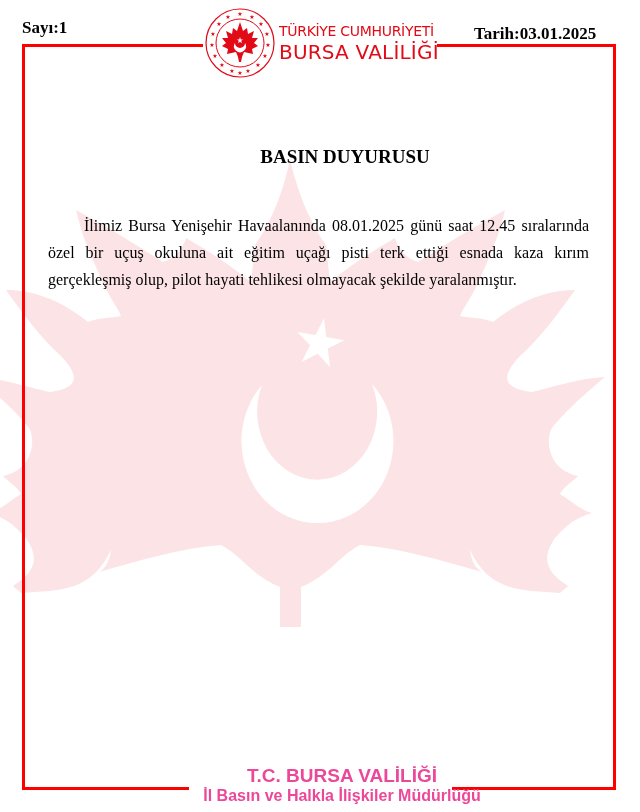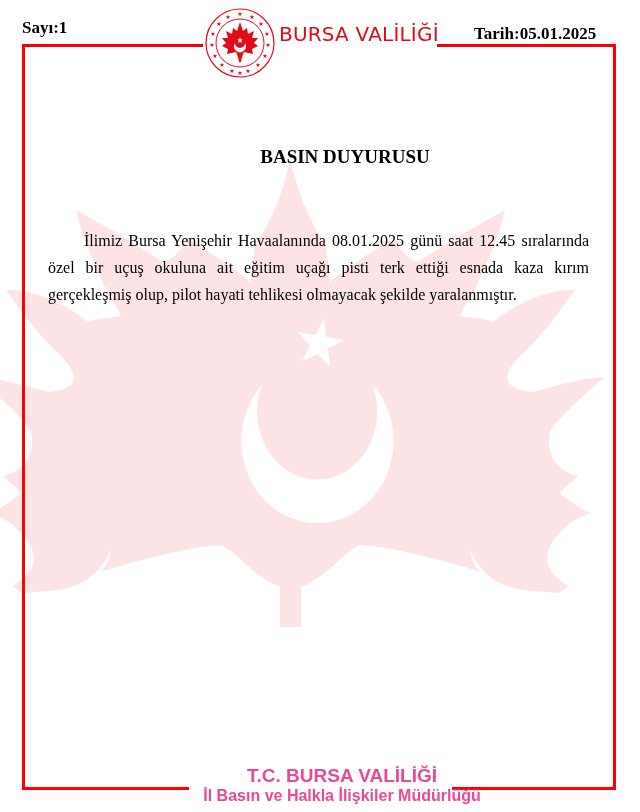--- a/index.html
+++ b/index.html
@@ -8,21 +8,21 @@
   .watermark { position:absolute; left:0; top:0; width:640px; height:812px; }
   .frame-line { position:absolute; background:#ff0000; }
   .sayi { position:absolute; left:22px; top:18px; font-family:"Liberation Serif", serif; font-weight:bold; font-size:17px; color:#000; }
   .tarih { position:absolute; left:474px; top:24px; font-family:"Liberation Serif", serif; font-weight:bold; font-size:17px; color:#000; }
   .emblem { position:absolute; left:204px; top:7px; width:72px; height:72px; }
   .brand { position:absolute; left:279px; top:22px; color:#e30a17; font-family:"DejaVu Sans", sans-serif; }
   .brand-top { font-size:14px; letter-spacing:-0.3px; line-height:18px; white-space:nowrap; }
   .brand-main { font-size:20px; font-weight:normal; line-height:24px; letter-spacing:0.2px; white-space:nowrap; }
   .title { position:absolute; left:0; width:640px; top:146px; text-align:center; font-family:"Liberation Serif", serif; font-weight:bold; font-size:19px; color:#000;margin-left:25px; }
   .body-text { position:absolute; left:48px; width:541px; top:212px; font-family:"Liberation Serif", serif; font-size:16px; line-height:27px; color:#000; }
-  .para { text-align:justify; text-indent:36px; margin:15px 0 9px 0; }
+  .para { text-align:justify; text-indent:36px; margin:0 0 9px 0; }
   .footer { position:absolute; left:0; width:640px; top:764px; text-align:center; font-family:Liberation Sans, sans-serif; color:#ec4899;margin-left:22px; }
   .footer-main { font-size:19px; font-weight:bold; line-height:23px; }
   .footer-sub { font-size:16px; font-weight:bold; line-height:18px; }
 </style>
 </head>
 <body>
 
 <div class="page">
 
   <svg class="watermark" viewBox="0 0 640 812" xmlns="http://www.w3.org/2000/svg">
@@ -145,21 +145,21 @@
   </svg>
 
   <div class="frame-line" style="left:22px; top:44px; width:181px; height:3px;"></div>
   <div class="frame-line" style="left:437px; top:44px; width:179px; height:3px;"></div>
   <div class="frame-line" style="left:22px; top:44px; width:3px; height:746px;"></div>
   <div class="frame-line" style="left:613px; top:44px; width:3px; height:746px;"></div>
   <div class="frame-line" style="left:22px; top:787px; width:167px; height:3px;"></div>
   <div class="frame-line" style="left:452px; top:787px; width:164px; height:3px;"></div>
 
   <div class="sayi">Sayı:1</div>
-  <div class="tarih">Tarih:05.01.2025</div>
+  <div class="tarih">Tarih:03.01.2025</div>
 
   <svg class="emblem" viewBox="0 0 72 72" xmlns="http://www.w3.org/2000/svg">
     <circle cx="36" cy="36" r="34" fill="none" stroke="#e30a17" stroke-width="1.2"></circle>
     <circle cx="36" cy="36" r="24" fill="none" stroke="#e30a17" stroke-width="1"></circle>
     <g fill="#e30a17" font-size="6" font-family="DejaVu Sans, sans-serif" text-anchor="middle">
       <text x="36" y="9">★</text>
       <text x="48" y="12">★</text>
       <text x="24" y="12">★</text>
       <text x="57" y="19">★</text>
       <text x="15" y="19">★</text>
@@ -174,20 +174,21 @@
       <text x="44" y="66">★</text>
       <text x="28" y="66">★</text>
       <text x="36" y="68">★</text>
     </g>
     <path fill="#e30a17" d="M36 15 L39 24 L43 21 L44 27 L50 24 L48 31 L54 31 L50 36 L54 39 L48 42 L49 47 L40 45 L38 50 L37 55 L35 55 L34 50 L32 45 L23 47 L24 42 L18 39 L22 36 L18 31 L24 31 L22 24 L28 27 L29 21 L33 24 Z"></path>
     <path fill="#ffffff" d="M31 36 A6 6 0 1 0 41 36 A4.6 4.6 0 1 1 31 36 Z"></path>
     <polygon fill="#ffffff" points="36,30 36.8,32.4 39.2,32.4 37.2,33.8 38,36.2 36,34.8 34,36.2 34.8,33.8 32.8,32.4 35.2,32.4"></polygon>
   </svg>
 
   <div class="brand">
+    <div class="brand-top">TÜRKİYE CUMHURİYETİ</div>
     <div class="brand-main">BURSA VALİLİĞİ</div>
   </div>
 
   <div class="title">BASIN DUYURUSU</div>
 
   <div class="body-text">
     <p class="para">İlimiz Bursa Yenişehir Havaalanında 08.01.2025 günü saat 12.45 sıralarında özel bir uçuş okuluna ait eğitim uçağı pisti terk ettiği esnada kaza kırım gerçekleşmiş olup, pilot hayati tehlikesi olmayacak şekilde yaralanmıştır.</p>
   </div>
 
   <div class="footer">

